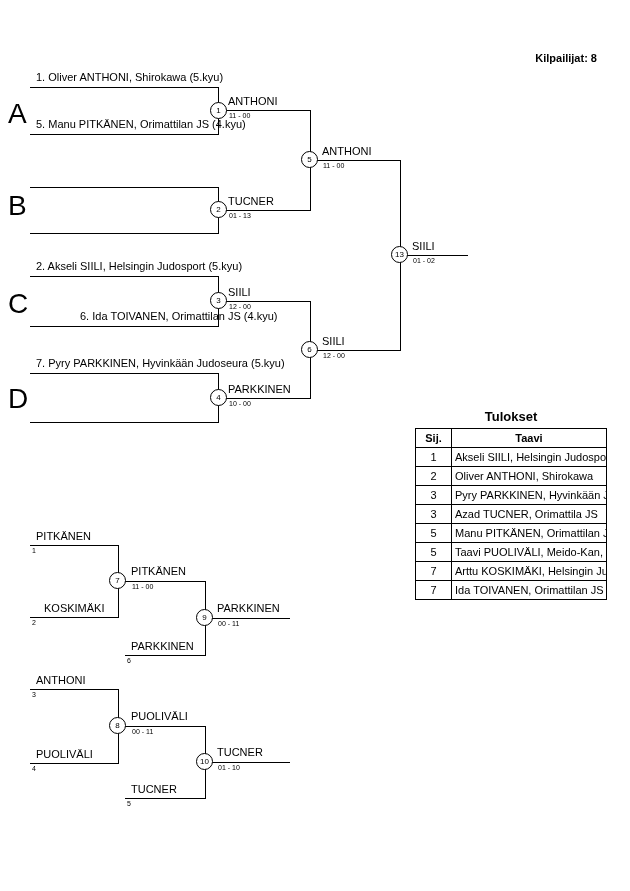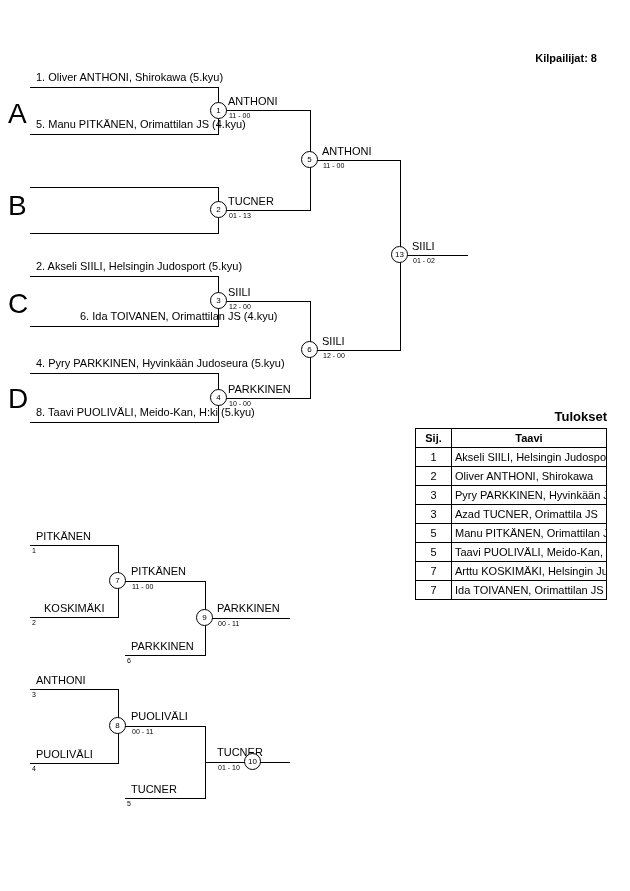--- a/index.html
+++ b/index.html
@@ -18,21 +18,21 @@
 
   .entry  { position:absolute; font-size:11px; white-space:nowrap; }
   .winner { position:absolute; font-size:11px; white-space:nowrap; }
   .score  { position:absolute; font-size:7px; white-space:nowrap; }
   .refnum { position:absolute; font-size:7px; }
 
   .circle { position:absolute; width:17px; height:17px; border:1px solid #000; border-radius:50%;
             background:#fff; font-size:8px; display:flex; align-items:center; justify-content:center;
             z-index:2; }
 
-  .results-title { position:absolute; top:409px; left:415px; width:192px; text-align:right;
+  .results-title { position:absolute; top:409px; left:415px; width:192px; text-align:center;
                    font-size:13px; font-weight:bold; }
   .results-table { position:absolute; top:428px; left:415px; width:192px;
                    border-collapse:collapse; table-layout:fixed; }
   .results-table th, .results-table td { border:1px solid #000; font-size:11px; height:19px;
                    padding:0 3px; overflow:hidden; white-space:nowrap; vertical-align:middle; }
   .results-table th { font-weight:bold; text-align:center; }
   .results-table td.pos { text-align:center; padding:0; }
   .col-pos { width:36px; }
 </style>
 </head>
@@ -44,22 +44,21 @@
 
   <div class="pool-letter" style="left:8px; top:98px;">A</div>
   <div class="pool-letter" style="left:8px; top:190px;">B</div>
   <div class="pool-letter" style="left:8px; top:288px;">C</div>
   <div class="pool-letter" style="left:8px; top:383px;">D</div>
 
   <div class="entry" style="left:36px; top:71px;">1. Oliver ANTHONI, Shirokawa (5.kyu)</div>
   <div class="entry" style="left:36px; top:118px;">5. Manu PITKÄNEN, Orimattilan JS (4.kyu)</div>
   <div class="entry" style="left:36px; top:260px;">2. Akseli SIILI, Helsingin Judosport (5.kyu)</div>
   <div class="entry" style="left:48px; top:310px;margin-left:32px;">6. Ida TOIVANEN, Orimattilan JS (4.kyu)</div>
-  <div class="entry" style="left:36px; top:357px;">4. Pyry PARKKINEN, Hyvinkään Judoseura (5.kyu)</div>
-  <div class="entry" style="left:36px; top:406px;">8. Taavi PUOLIVÄLI, Meido-Kan, H:ki (5.kyu)</div>
+  <div class="entry" style="left:36px; top:357px;">7. Pyry PARKKINEN, Hyvinkään Judoseura (5.kyu)</div>
 
   <div class="hline" style="left:30px; top:87px;  width:188px;"></div>
   <div class="hline" style="left:30px; top:134px; width:188px;"></div>
   <div class="vline" style="left:218px; top:87px; height:48px;"></div>
   <div class="hline" style="left:218px; top:110px; width:92px;"></div>
 
   <div class="hline" style="left:30px; top:187px; width:188px;"></div>
   <div class="hline" style="left:30px; top:233px; width:188px;"></div>
   <div class="vline" style="left:218px; top:187px; height:47px;"></div>
   <div class="hline" style="left:218px; top:210px; width:92px;"></div>
@@ -184,15 +183,15 @@
   <div class="winner" style="left:217px; top:602px;">PARKKINEN</div>
   <div class="score" style="left:218px; top:620px;">00 - 11</div>
   <div class="winner" style="left:131px; top:710px;">PUOLIVÄLI</div>
   <div class="score" style="left:132px; top:728px;">00 - 11</div>
   <div class="winner" style="left:217px; top:746px;">TUCNER</div>
   <div class="score" style="left:218px; top:764px;">01 - 10</div>
 
   <div class="circle" style="left:109px; top:572px;">7</div>
   <div class="circle" style="left:196px; top:609px;">9</div>
   <div class="circle" style="left:109px; top:717px;">8</div>
-  <div class="circle" style="left:196px; top:753px;margin-left:48px;">10</div>
+  <div class="circle" style="left:196px; top:753px;">10</div>
 
 </div>
 
 </body></html>

